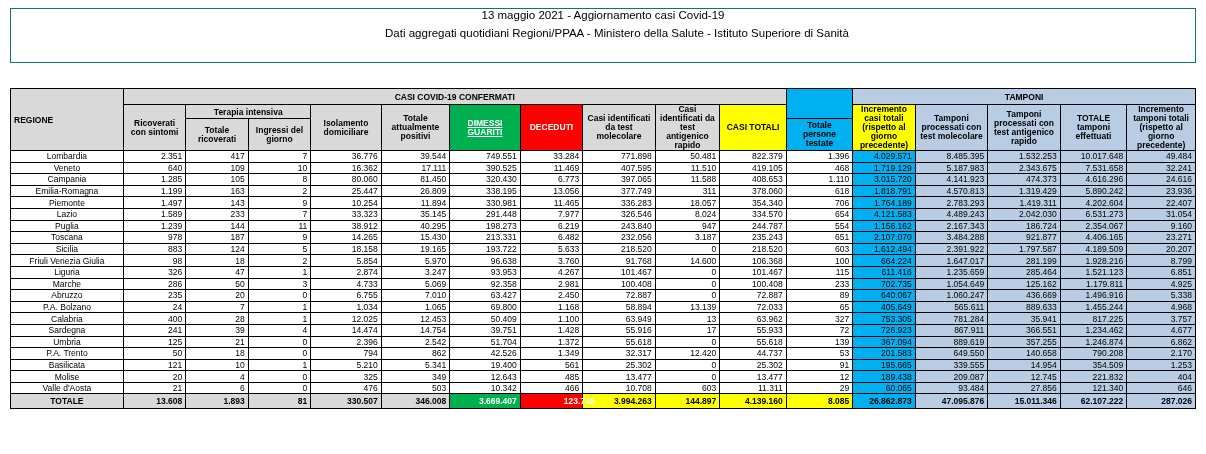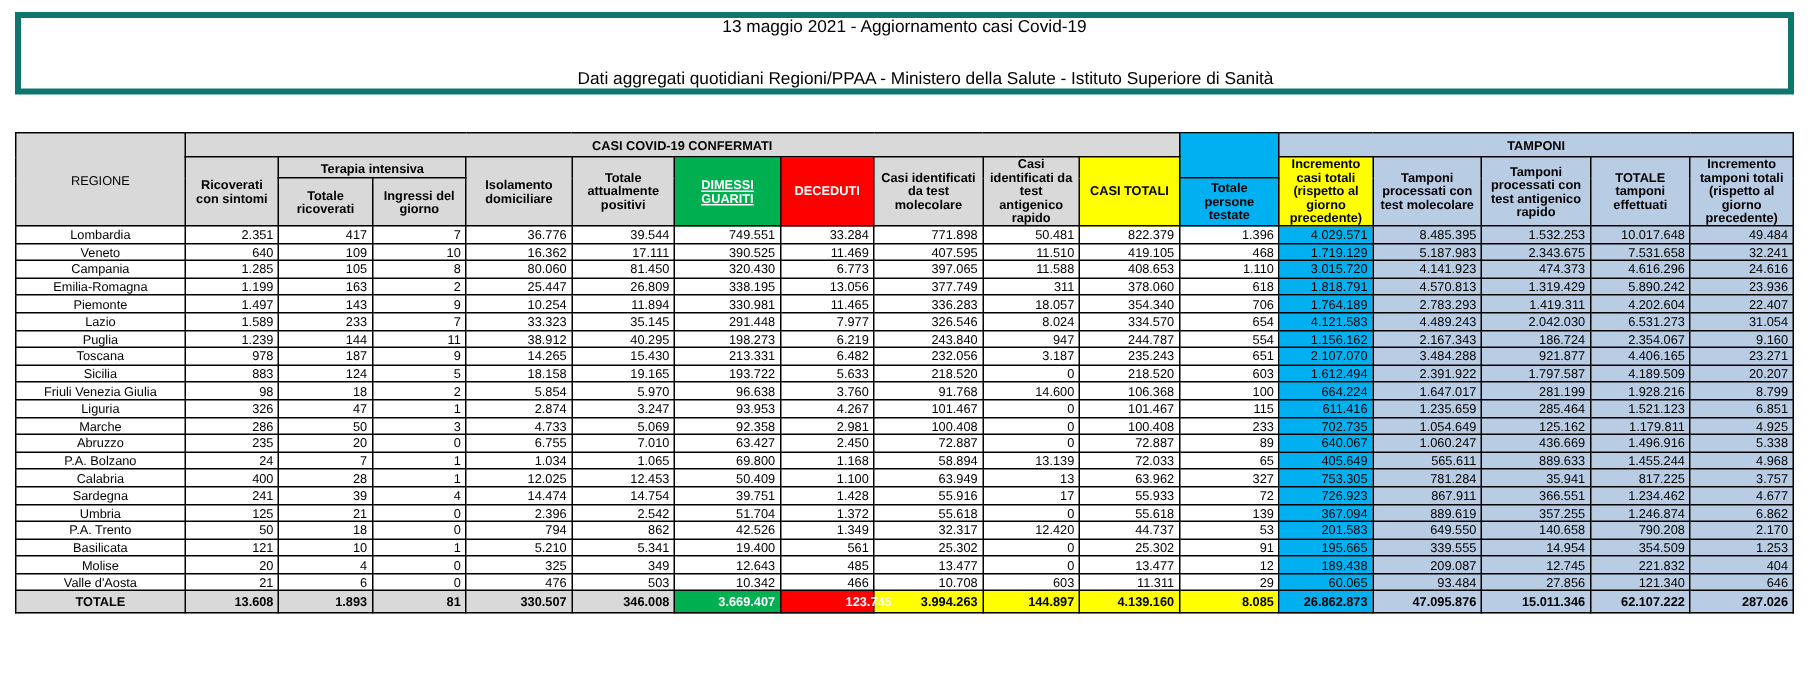--- a/index.html
+++ b/index.html
@@ -2,22 +2,22 @@
 <html><head>
 <meta charset="utf-8">
 <style>
   html,body{margin:0;padding:0;background:#ffffff;}
   body{font-family:"Liberation Sans",sans-serif;width:1206px;height:454px;overflow:hidden;color:#000;}
   .page{position:relative;width:1206px;height:454px;}
 
   
   .header-box{
     position:absolute;left:10px;top:8px;width:1186px;height:55px;
-    border:4px solid #0f766e;box-sizing:border-box;
-    display:flex;flex-direction:column;align-items:center;justify-content:space-between;
+    border:1px solid #0f766e;box-sizing:border-box;
+    display:flex;flex-direction:column;align-items:center;justify-content:flex-start;
   }
   .header-line1{font-size:11.5px;margin-bottom:6px;}
   .header-line2{font-size:11.5px;padding-left:28px;}
 
   
   table.main{
     position:absolute;left:10px;top:88px;border-collapse:collapse;
     width:1186px;table-layout:fixed;
   }
   table.main td, table.main th{
@@ -39,21 +39,21 @@
   .colhead{
     background:#d9d9d9;text-align:center;font-weight:bold;font-size:7.5px;
     line-height:9px;padding:2px 1px;
   }
   .colhead.green{background:#00b050;color:#fff;text-decoration:underline;}
   .colhead.red{background:#ff0000;color:#fff;}
   .colhead.yellow{background:#ffff00;}
   .colhead.blue{background:#00b0f0;}
   .colhead.lblue{background:#b8cce4;}
   .regione-head{
-    background:#d9d9d9;text-align:center;font-weight:normal;font-size:9px;
+    background:#d9d9d9;font-weight:bold;font-size:9px;
   }
   td.reg{text-align:center;font-size:8.5px;height:11.6px;padding-left:2px;}
   td.num{text-align:right;font-size:8.5px;height:11.6px;padding-right:3px;}
   tr.total td{
     background:#d9d9d9;font-weight:bold;height:15px;
   }
   tr.total td.reg{text-align:center;}
   tr.total td.c-dim{background:#00b050;color:#fff;text-align:right;}
   tr.total td.c-dec{background:#ff0000;color:#fff;text-align:center;padding-left:43px;}
   tr.total td.c-yel{background:#ffff00;text-align:right;}

